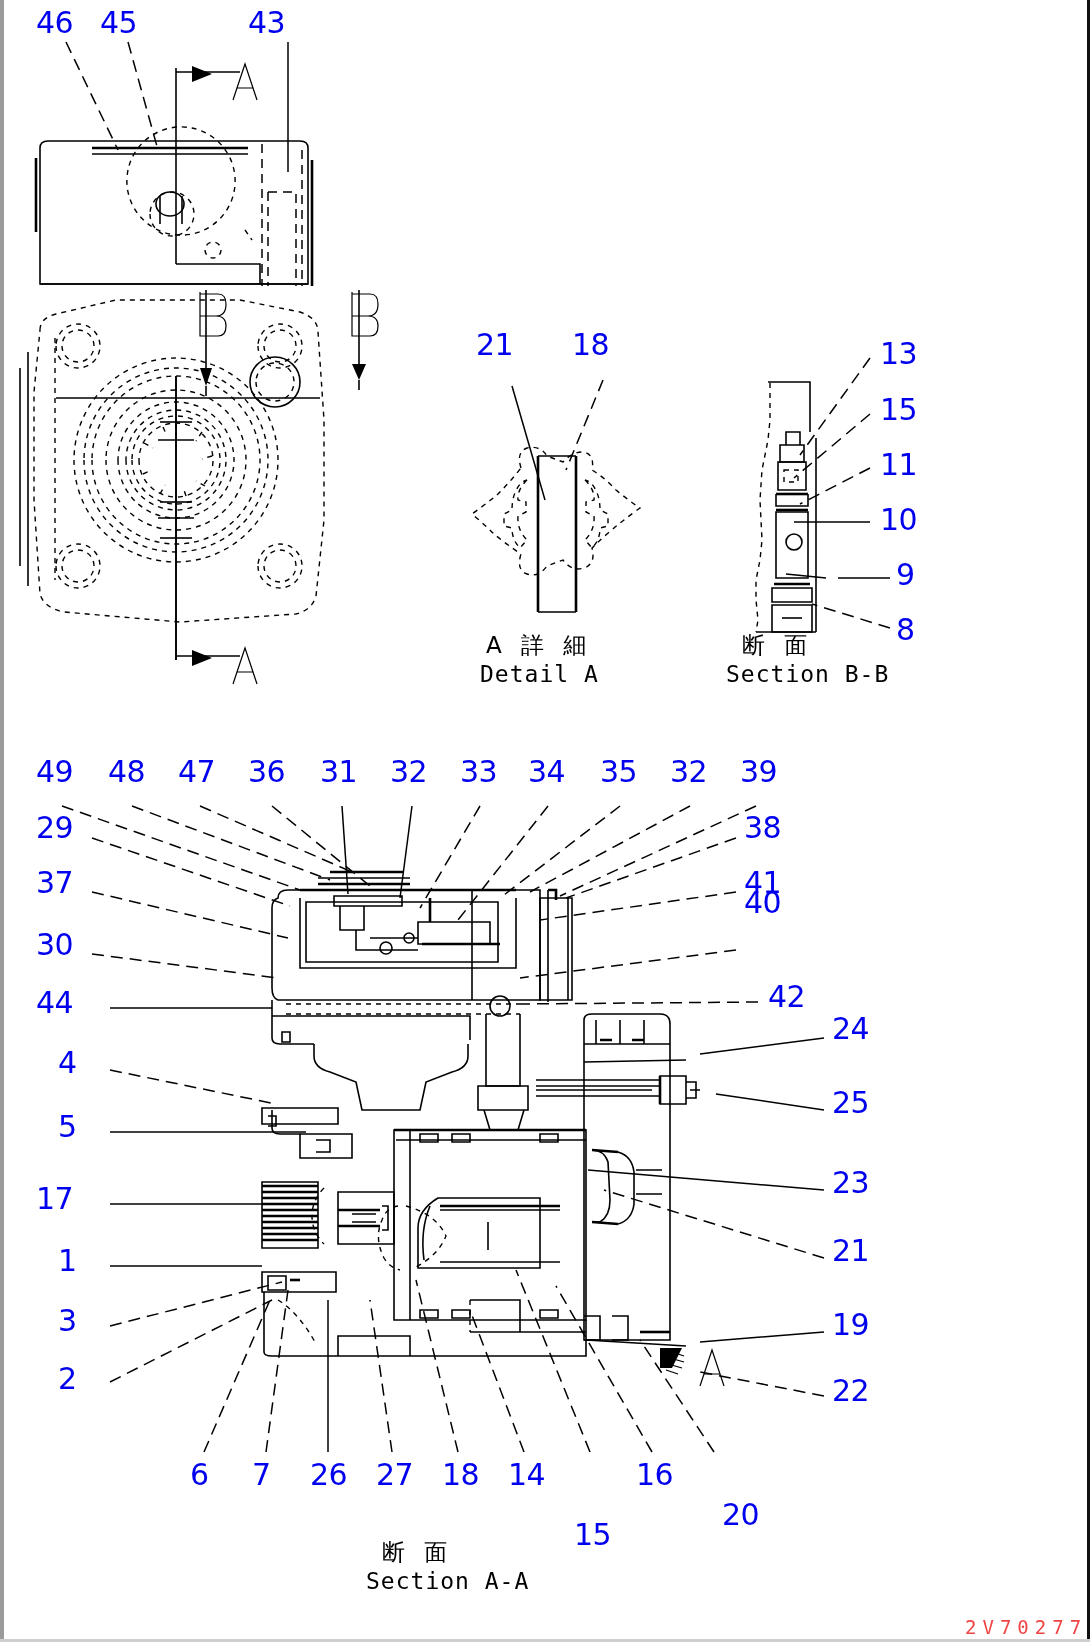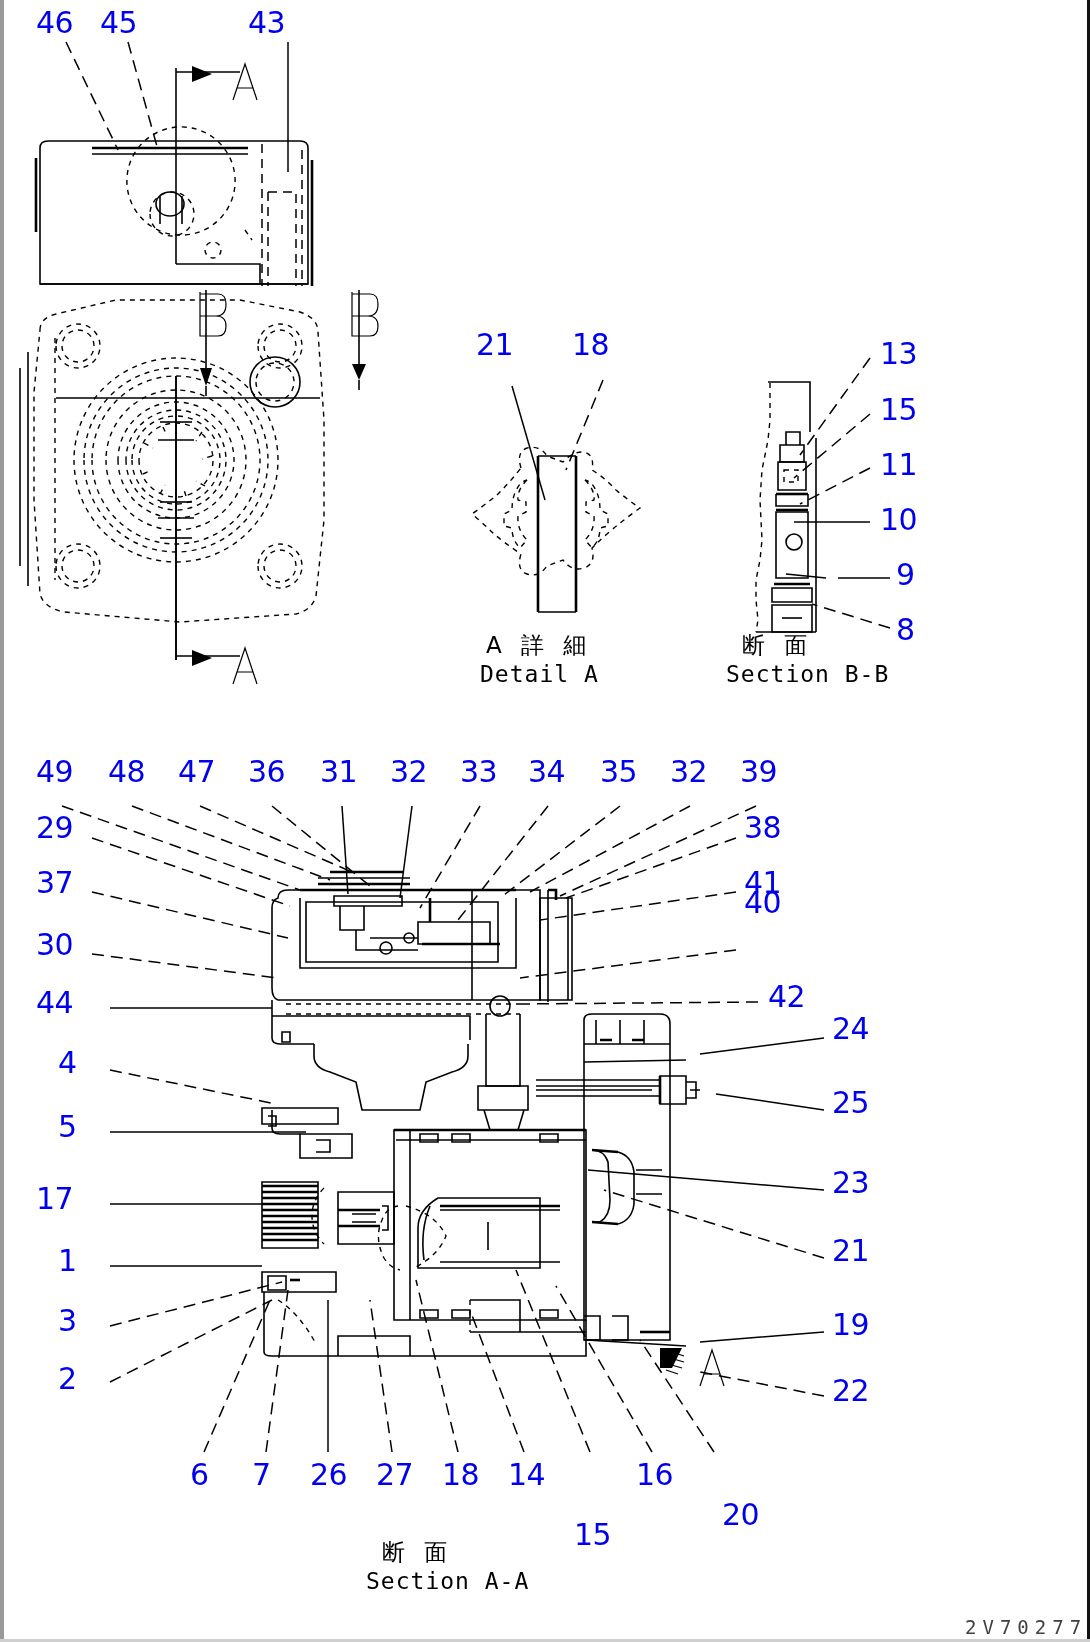--- a/index.html
+++ b/index.html
@@ -64,21 +64,21 @@
   .viewlabel-en {
     position: absolute;
     color: #000000;
     font-size: 23px;
     font-family: "DejaVu Sans Mono", monospace;
     letter-spacing: 1px;
     white-space: nowrap;
   }
   .drawing-no {
     position: absolute;
-    color: #404040;
+    color: #ef4444;
     font-size: 19px;
     font-family: "DejaVu Sans Mono", monospace;
     letter-spacing: 6px;
     white-space: nowrap;
   }
   
   .ln   { stroke:#000; stroke-width:1.6; fill:none; }
   .lnh  { stroke:#000; stroke-width:2.6; fill:none; }
   .lnt  { stroke:#000; stroke-width:1.2; fill:none; }
   .dash { stroke:#000; stroke-width:1.5; fill:none; stroke-dasharray:9 6; }

